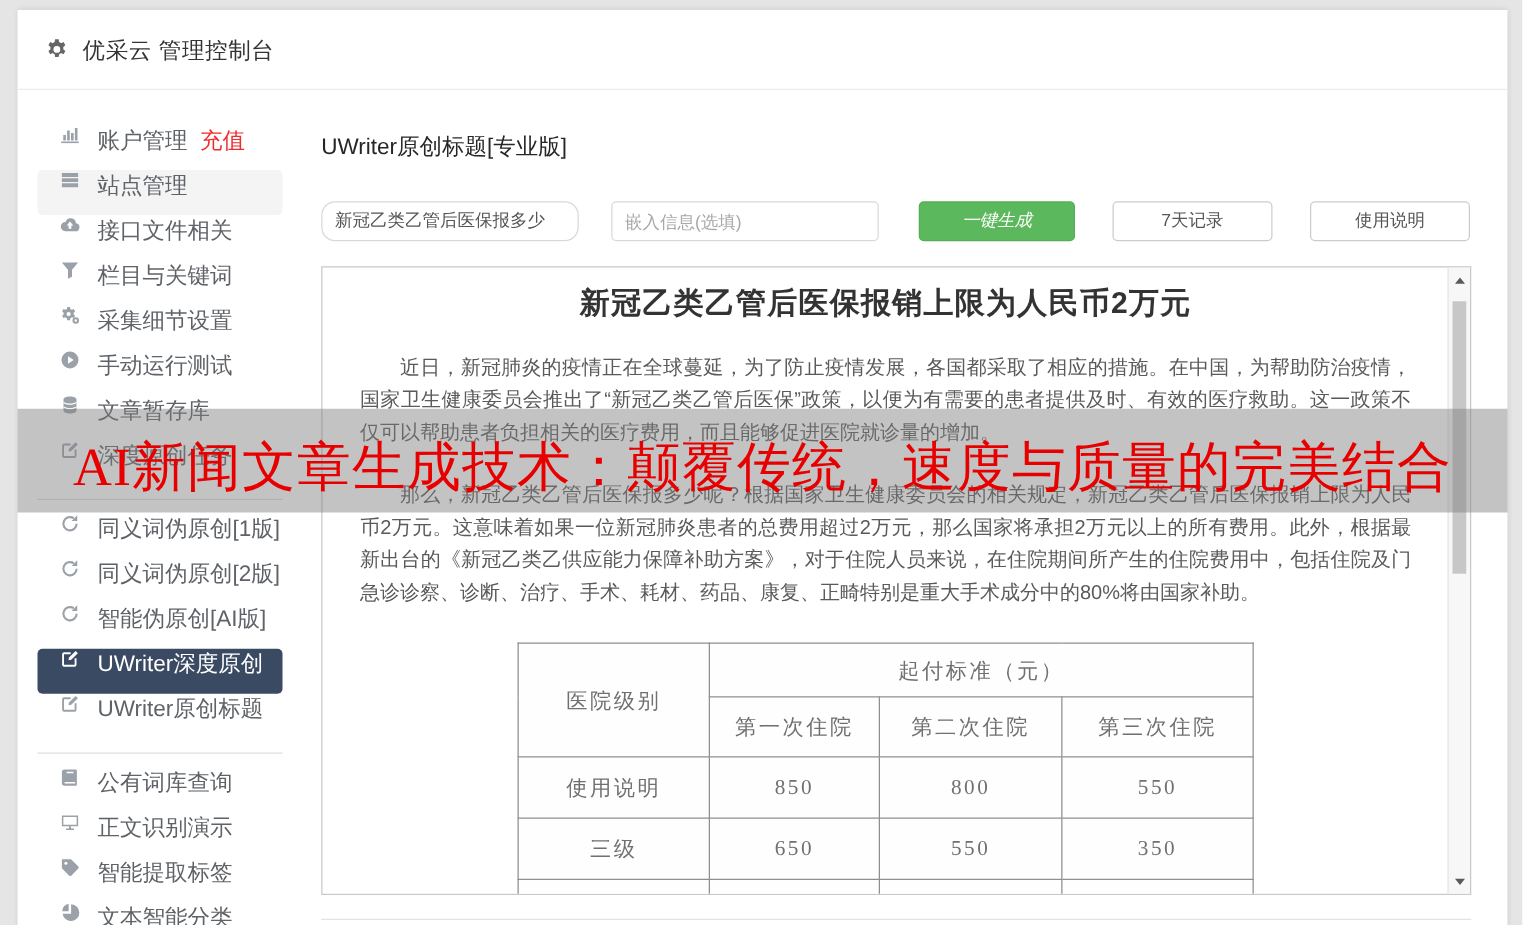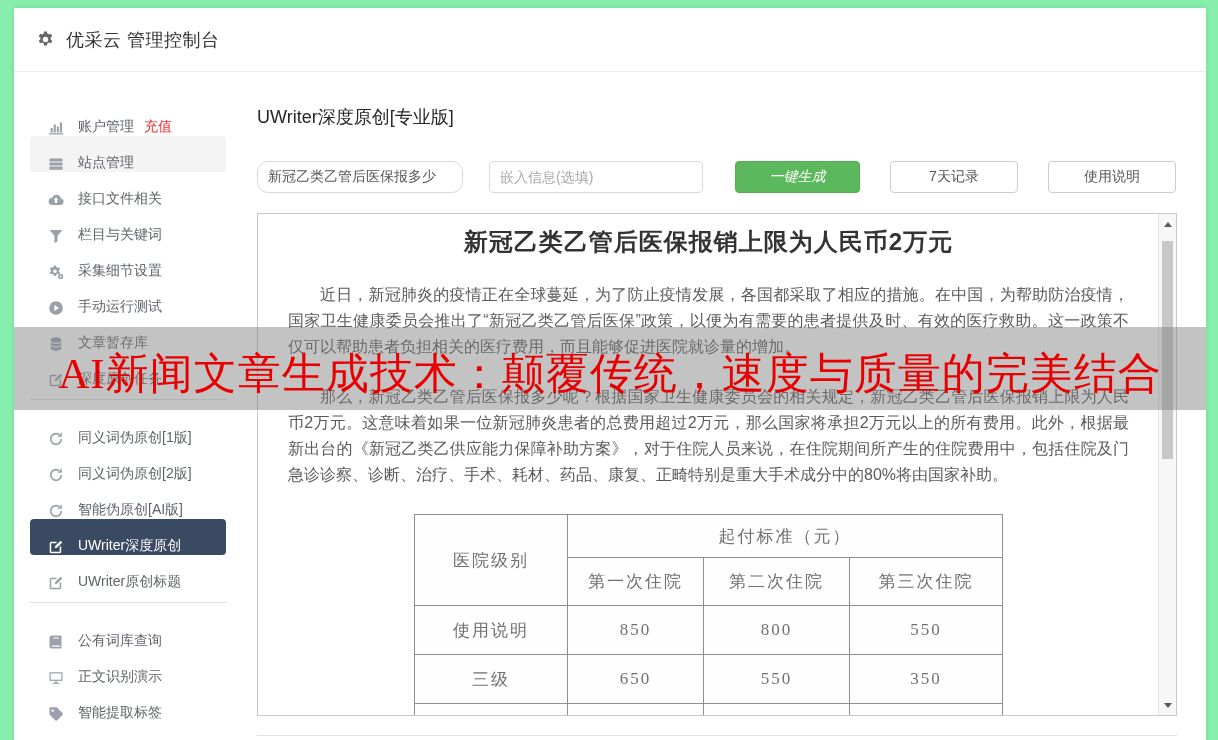--- a/index.html
+++ b/index.html
@@ -1,28 +1,28 @@
 <!DOCTYPE html>
 <html><head>
 <meta charset="utf-8">
 <style>
   html,body{margin:0;padding:0;}
   body{font-family:"Liberation Sans","DejaVu Sans",sans-serif;}
-  .stage{position:relative;width:1218px;height:740px;background:#86efac;overflow:hidden;}
+  .stage{position:relative;width:1218px;height:740px;background:#e5e5e5;overflow:hidden;}
   .window{position:absolute;left:14px;top:8px;width:1192px;height:760px;background:#ffffff;
           box-shadow:0 0 5px rgba(0,0,0,.12);}
   
   .app-header{position:absolute;left:0;top:0;width:100%;height:64px;border-bottom:1px solid #ececec;
               display:flex;align-items:center;padding-left:22px;box-sizing:border-box;gap:11px;}
   .app-title{font-size:18px;color:#333;letter-spacing:.5px;}
   .gear{width:19px;height:19px;color:#666;}
   
   .sidebar{position:absolute;left:0;top:64px;width:228px;padding-top:28px;box-sizing:border-box;}
-  .side-item{height:36px;margin:0 16px;padding-left:18px;border-radius:4px;display:flex;align-items:flex-end;
-             gap:14px;font-size:14px;color:#5f6368;cursor:pointer;white-space:nowrap;}
+  .side-item{height:36px;margin:0 16px;padding-left:18px;border-radius:4px;display:flex;align-items:flex-start;
+             gap:14px;font-size:18px;color:#5f6368;cursor:pointer;white-space:nowrap;}
   .side-item .icn{width:16px;height:16px;color:#9ba1a9;flex:0 0 16px;display:flex;}
   .side-item.hl{background:#f4f4f4;}
   .side-item.sel{background:#3b4a63;color:#fff;}
   .side-item.sel .icn{color:#fff;}
   .badge{color:#f02c2c;margin-left:-4px;}
   .side-divider{border:none;border-top:1px solid #e0e0e0;margin:11px 16px;}
   .icn svg{width:100%;height:100%;fill:currentColor;}
   
   .main{position:absolute;left:243px;top:64px;width:935px;height:690px;}
   .page-title{position:absolute;left:0;top:33px;font-size:18px;color:#262626;}
@@ -229,21 +229,21 @@
             <svg viewBox="0 0 16 16">
               <path d="M8.9 1.4A6.7 6.7 0 1 1 2.1 8.9h6.8z"></path>
               <path d="M6.9 1A6.7 6.7 0 0 0 1.7 6.9h5.2z"></path>
             </svg>
           </span>
         <span>文本智能分类</span>
       </div>
     </div>
 
     <div class="main">
-      <div class="page-title">UWriter深度原创[专业版]</div>
+      <div class="page-title">UWriter原创标题[专业版]</div>
 
       <input class="tool" style="left: 0px; width: 206px; border-radius: 11px;" value="新冠乙类乙管后医保报多少">
       <input class="tool" style="left: 232px; width: 214px;" placeholder="嵌入信息(选填)">
       <div class="tool btn btn-green" style="left:478px;width:125px;font-style:italic;">一键生成</div>
       <div class="tool btn btn-plain" style="left:633px;width:128px;text-align:center;">7天记录</div>
       <div class="tool btn btn-plain" style="left:791px;width:128px;">使用说明</div>
 
       <hr class="tool-divider">
 
       <div class="panel">

